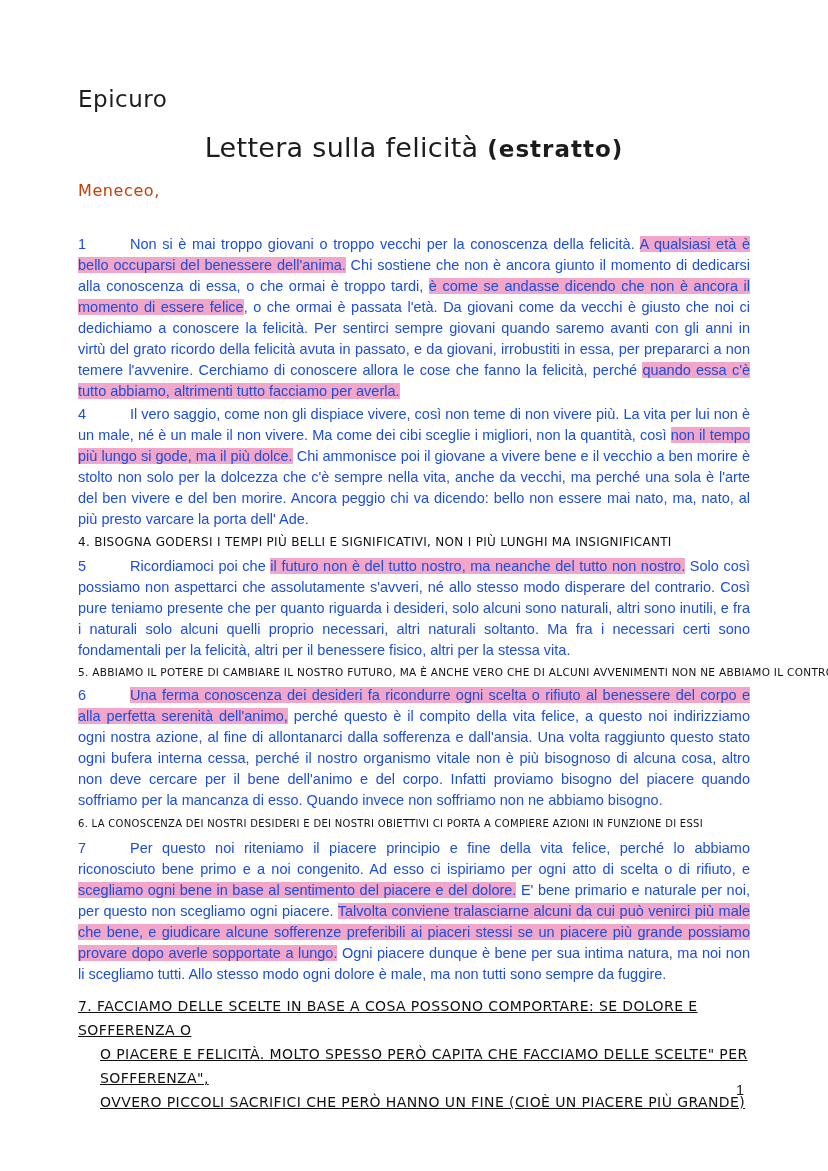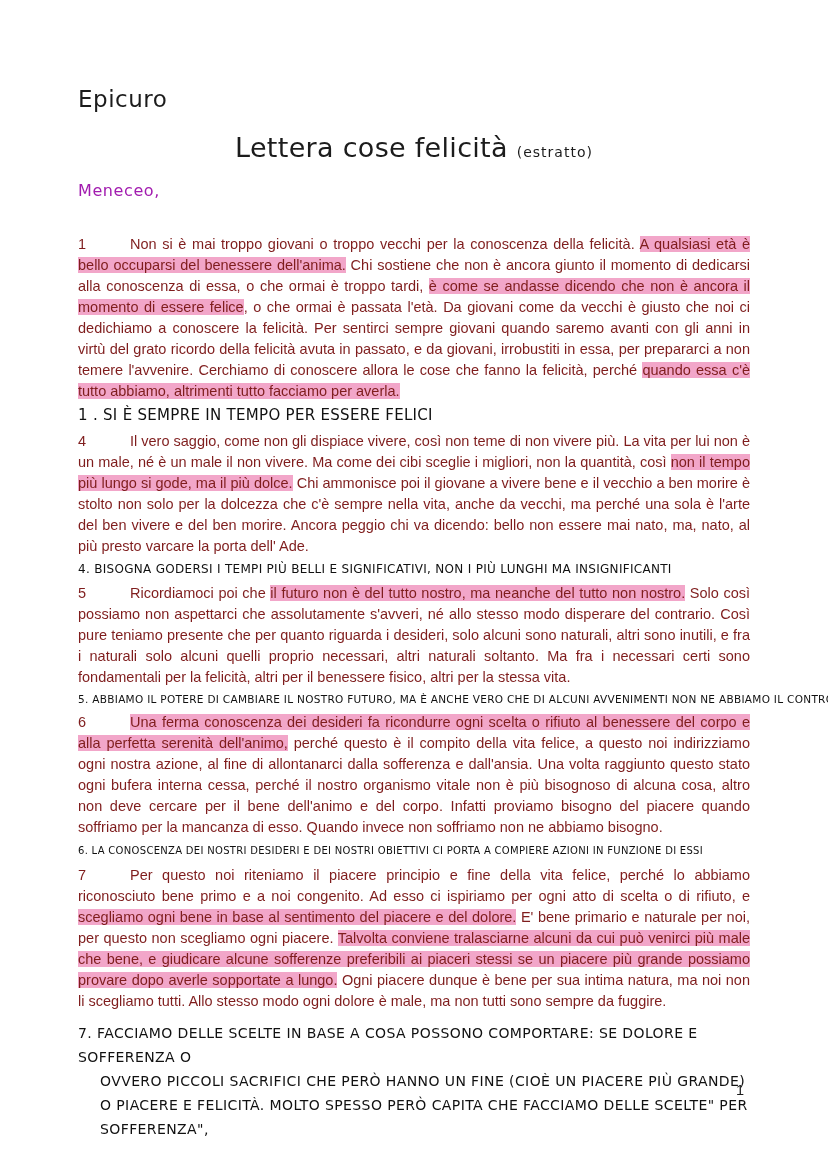--- a/index.html
+++ b/index.html
@@ -26,95 +26,92 @@
   }
   .doc-title {
     text-align: center;
     font-family: "DejaVu Sans", sans-serif;
     font-weight: 500;
     font-size: 27px;
     letter-spacing: 0.3px;
     margin-bottom: 18px;
   }
   .doc-title .suffix {
-    font-size: 14px;
-    font-weight: normal;
+    font-size: 23px;
+    font-weight: bold;
     letter-spacing: 1px;
   }
   .salutation {
     font-family: "DejaVu Sans", sans-serif;
     font-size: 16px;
     letter-spacing: 0.6px;
-    color: #a21caf;
+    color: #c2410c;
     margin-bottom: 34px;
   }
   .para {
     font-size: 14.5px;
     line-height: 21px;
     text-align: justify;
     margin-bottom: 2px;
-    color: #7f1d1d;
+    color: #1d4ed8;
   }
   .para-num {
     display: inline-block;
     width: 52px;
   }
   .hl {
     background: var(--hl, #f2a6c9);
   }
   .annotation {
     font-family: "DejaVu Sans", sans-serif;
     color: #111;
     letter-spacing: 0.3px;
     margin: 3px 0 5px 0;
   }
   .annotation-1 { font-size: 15px; line-height: 21px; }
   .annotation-4 { font-size: 12px; line-height: 18px; }
   .annotation-5 { font-size: 10.5px; line-height: 16px; white-space: nowrap; margin-right: -60px; }
   .annotation-6 { font-size: 10px; line-height: 19px; }
-  .annotation-7 { font-size: 14px; line-height: 24px; margin-top: 9px; letter-spacing: 0.4px; }
+  .annotation-7 { font-size: 14px; line-height: 24px; margin-top: 9px; letter-spacing: 0.4px; text-decoration: underline; }
   .annotation-7 .ann-line + .ann-line { padding-left: 22px; }
   .page-number {
     position: absolute;
     top: 1082px;
     right: 84px;
     font-size: 14.5px;
     color: #1c1c1c;
   }
 </style>
 </head>
 <body>
 
 <div class="page">
   <h2 class="author">Epicuro</h2>
   <h1 class="doc-title">
-    <span>Lettera cose felicità</span>
+    <span>Lettera sulla felicità</span>
     <span class="suffix">(estratto)</span>
   </h1>
   <div class="salutation">Meneceo,</div>
 
   <div id="content">
       <p class="para"><span class="para-num">1</span><span class="seg">Non si è mai troppo giovani o troppo vecchi per la conoscenza della felicità. </span><span class="hl">A qualsiasi età è bello occuparsi del benessere dell'anima.</span><span class="seg"> Chi sostiene che non è ancora giunto il momento di dedicarsi alla conoscenza di essa, o che ormai è troppo tardi, </span><span class="hl">è come se andasse dicendo che non è ancora il momento di essere felice</span><span class="seg">, o che ormai è passata l'età. Da giovani come da vecchi è giusto che noi ci dedichiamo a conoscere la felicità. Per sentirci sempre giovani quando saremo avanti con gli anni in virtù del grato ricordo della felicità avuta in passato, e da giovani, irrobustiti in essa, per prepararci a non temere l'avvenire. Cerchiamo di conoscere allora le cose che fanno la felicità, perché </span><span class="hl">quando essa c'è tutto abbiamo, altrimenti tutto facciamo per averla.</span></p>
-      <div class="annotation annotation-1">
-        <div class="ann-line">1 . SI È SEMPRE IN TEMPO PER ESSERE FELICI</div>
-      </div>
       <p class="para"><span class="para-num">4</span><span class="seg">Il vero saggio, come non gli dispiace vivere, così non teme di non vivere più. La vita per lui non è un male, né è un male il non vivere. Ma come dei cibi sceglie i migliori, non la quantità, così </span><span class="hl">non il tempo più lungo si gode, ma il più dolce.</span><span class="seg"> Chi ammonisce poi il giovane a vivere bene e il vecchio a ben morire è stolto non solo per la dolcezza che c'è sempre nella vita, anche da vecchi, ma perché una sola è l'arte del ben vivere e del ben morire. Ancora peggio chi va dicendo: bello non essere mai nato, ma, nato, al più presto varcare la porta dell' Ade.</span></p>
       <div class="annotation annotation-4">
         <div class="ann-line">4. BISOGNA GODERSI I TEMPI PIÙ BELLI E SIGNIFICATIVI, NON I PIÙ LUNGHI MA INSIGNIFICANTI</div>
       </div>
       <p class="para"><span class="para-num">5</span><span class="seg">Ricordiamoci poi che </span><span class="hl">il futuro non è del tutto nostro, ma neanche del tutto non nostro.</span><span class="seg"> Solo così possiamo non aspettarci che assolutamente s'avveri, né allo stesso modo disperare del contrario. Così pure teniamo presente che per quanto riguarda i desideri, solo alcuni sono naturali, altri sono inutili, e fra i naturali solo alcuni quelli proprio necessari, altri naturali soltanto. Ma fra i necessari certi sono fondamentali per la felicità, altri per il benessere fisico, altri per la stessa vita.</span></p>
       <div class="annotation annotation-5">
         <div class="ann-line">5. ABBIAMO IL POTERE DI CAMBIARE IL NOSTRO FUTURO, MA È ANCHE VERO CHE DI ALCUNI AVVENIMENTI NON NE ABBIAMO IL CONTROLLO.</div>
       </div>
       <p class="para"><span class="para-num">6</span><span class="hl">Una ferma conoscenza dei desideri fa ricondurre ogni scelta o rifiuto al benessere del corpo e alla perfetta serenità dell'animo,</span><span class="seg"> perché questo è il compito della vita felice, a questo noi indirizziamo ogni nostra azione, al fine di allontanarci dalla sofferenza e dall'ansia. Una volta raggiunto questo stato ogni bufera interna cessa, perché il nostro organismo vitale non è più bisognoso di alcuna cosa, altro non deve cercare per il bene dell'animo e del corpo. Infatti proviamo bisogno del piacere quando soffriamo per la mancanza di esso. Quando invece non soffriamo non ne abbiamo bisogno.</span></p>
       <div class="annotation annotation-6">
         <div class="ann-line">6. LA CONOSCENZA DEI NOSTRI DESIDERI E DEI NOSTRI OBIETTIVI CI PORTA A COMPIERE AZIONI IN FUNZIONE DI ESSI</div>
       </div>
       <p class="para"><span class="para-num">7</span><span class="seg">Per questo noi riteniamo il piacere principio e fine della vita felice, perché lo abbiamo riconosciuto bene primo e a noi congenito. Ad esso ci ispiriamo per ogni atto di scelta o di rifiuto, e </span><span class="hl">scegliamo ogni bene in base al sentimento del piacere e del dolore.</span><span class="seg"> E' bene primario e naturale per noi, per questo non scegliamo ogni piacere. </span><span class="hl">Talvolta conviene tralasciarne alcuni da cui può venirci più male che bene, e giudicare alcune sofferenze preferibili ai piaceri stessi se un piacere più grande possiamo provare dopo averle sopportate a lungo.</span><span class="seg"> Ogni piacere dunque è bene per sua intima natura, ma noi non li scegliamo tutti. Allo stesso modo ogni dolore è male, ma non tutti sono sempre da fuggire.</span></p>
       <div class="annotation annotation-7">
         <div class="ann-line">7. FACCIAMO DELLE SCELTE IN BASE A COSA POSSONO COMPORTARE: SE DOLORE E SOFFERENZA O</div>
+        <div class="ann-line">O PIACERE E FELICITÀ. MOLTO SPESSO PERÒ CAPITA CHE FACCIAMO DELLE SCELTE" PER SOFFERENZA",</div>
         <div class="ann-line">OVVERO PICCOLI SACRIFICI CHE PERÒ HANNO UN FINE (CIOÈ UN PIACERE PIÙ GRANDE)</div>
-        <div class="ann-line">O PIACERE E FELICITÀ. MOLTO SPESSO PERÒ CAPITA CHE FACCIAMO DELLE SCELTE" PER SOFFERENZA",</div>
       </div>
     </div>
 
   <div class="page-number">1</div>
 </div>
 
 </body></html>

